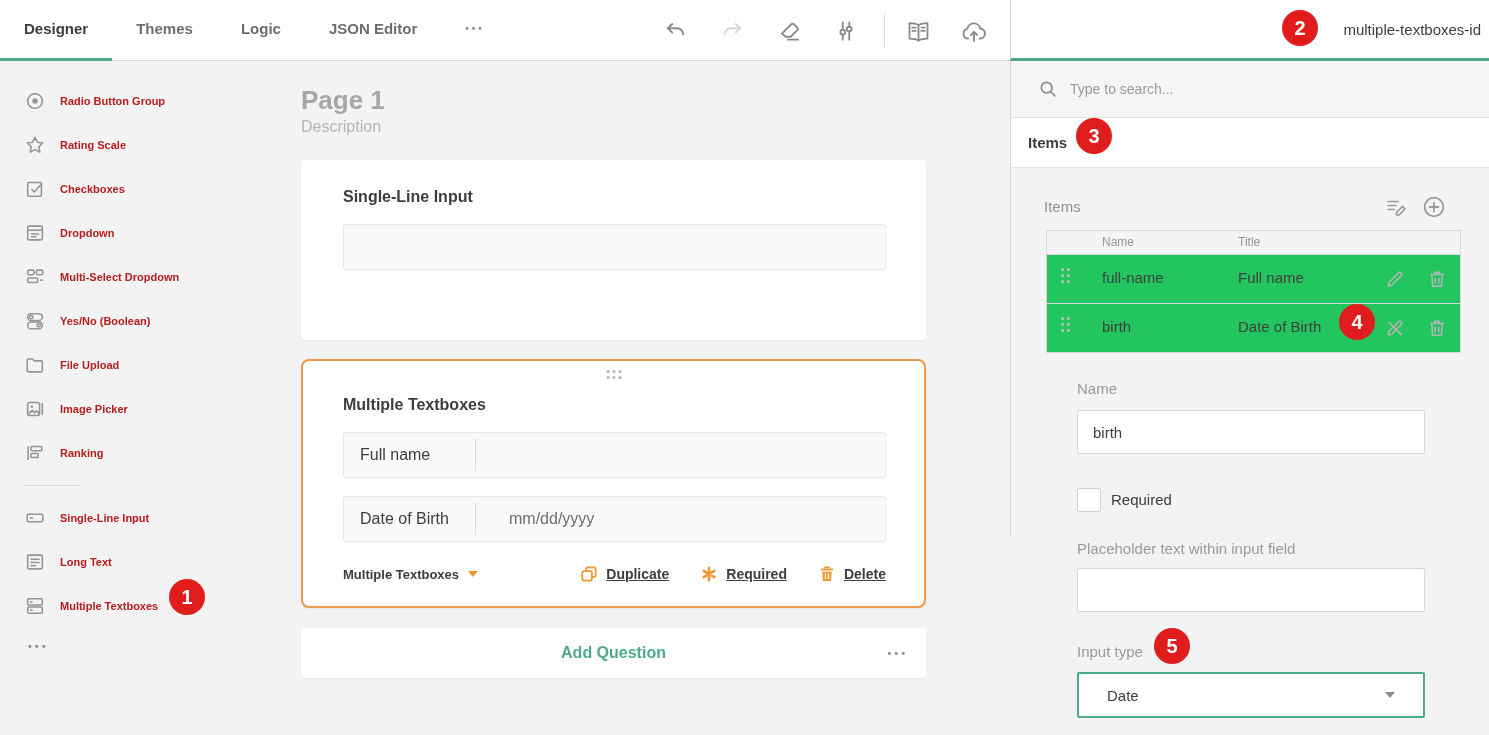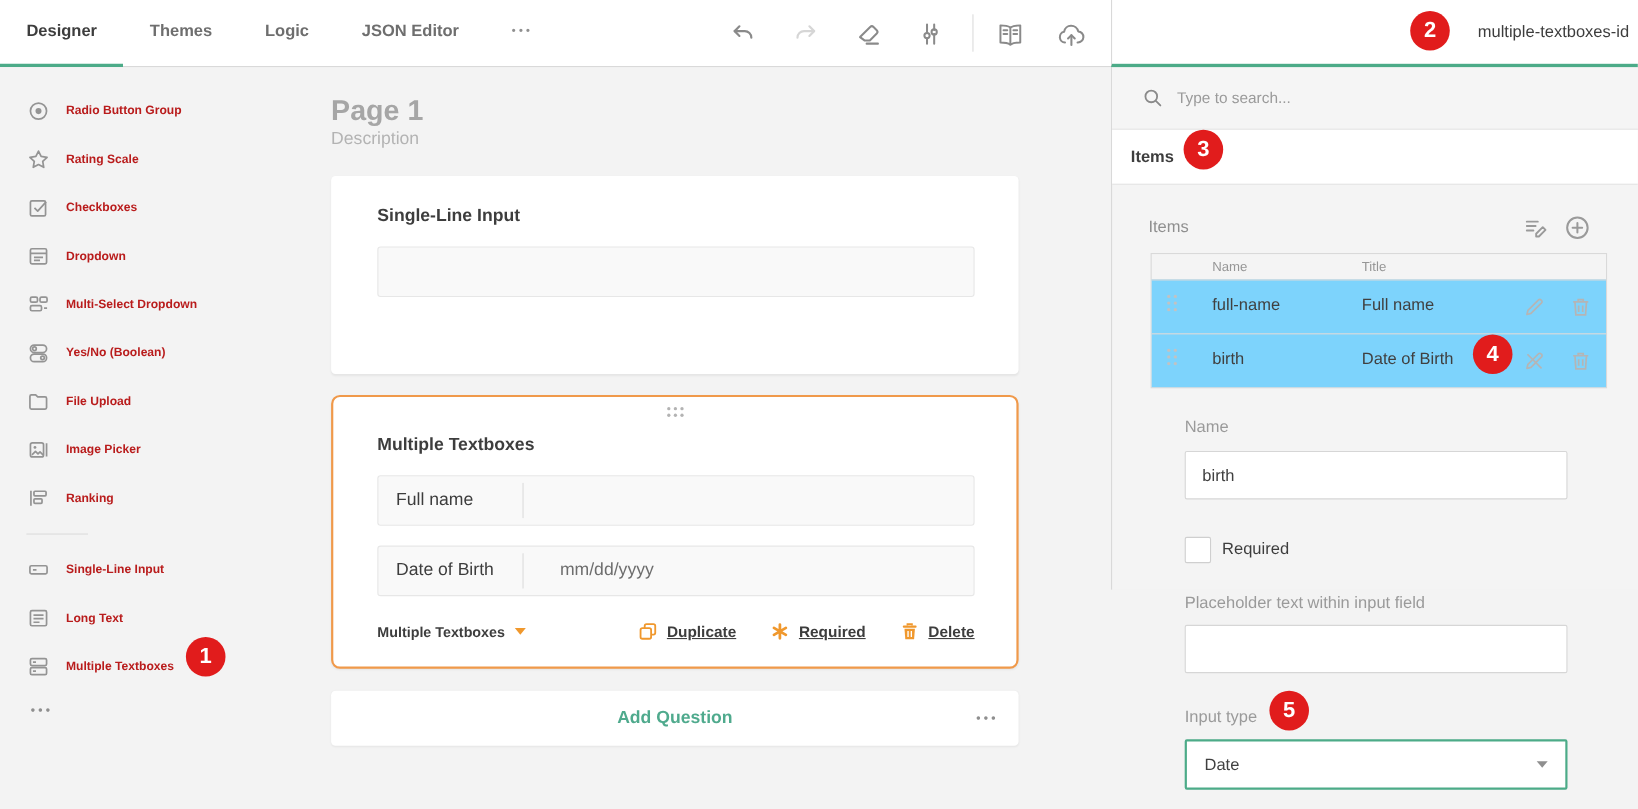--- a/index.html
+++ b/index.html
@@ -57,35 +57,35 @@
   .search-row input::placeholder { color:#9a9a9a; }
   .accordion { height:50px; background:#fff; border-bottom:1px solid #e2e2e2; display:flex; align-items:center; padding-left:17px; font-size:15px; font-weight:700; color:#3d3d3d; cursor:pointer; }
   .props-content { position:relative; height:567px; }
   .sec-label { position:absolute; left:33px; top:30px; font-size:15px; color:#8f8f8f; }
   .sec-icon { position:absolute; background:none; border:none; cursor:pointer; width:26px; height:26px; display:flex; align-items:center; justify-content:center; }
   .ico-batch { left:372px; top:26px; }
   .ico-plus { left:410px; top:26px; }
   .items-table { position:absolute; left:35px; top:62px; width:415px; border:1px solid #d9d9d9; }
   .it-header { position:relative; height:23px; }
   .it-header span { position:absolute; top:4px; font-size:12px; color:#969696; }
-  .it-row { position:relative; height:49px; background:#7dd3fc; border-top:1px solid #d9d9d9; }
+  .it-row { position:relative; height:49px; background:#22c55e; border-top:1px solid #d9d9d9; }
   .col-name { left:55px; } .col-title { left:191px; }
   .it-row .cell { position:absolute; top:14px; font-size:15px; color:#404040; }
   .row-drag { position:absolute; left:14px; top:13px; display:grid; grid-template-columns:repeat(2,3px); grid-template-rows:repeat(3,3px); gap:3px; cursor:grab; }
   .row-drag i { width:3px; height:3px; border-radius:50%; background:#c2c2c2; }
   .row-btn { position:absolute; top:11px; width:26px; height:26px; background:none; border:none; cursor:pointer; display:flex; align-items:center; justify-content:center; }
   .btn-edit { left:335px; } .btn-del { left:377px; }
   .fld-label { position:absolute; left:66px; font-size:15px; color:#9a9a9a; }
   .fld-input { position:absolute; left:66px; width:348px; height:44px; background:#fff; border:1px solid #d6d6d6; border-radius:2px; font-size:15px; color:#404040; padding:0 15px; font-family:inherit; outline:none; }
   .lbl-name { top:212px; } .inp-name { top:242px; }
   .checkbox { position:absolute; left:66px; top:320px; width:24px; height:24px; background:#fff; border:1px solid #cfcfcf; border-radius:2px; cursor:pointer; }
   .lbl-req { position:absolute; left:100px; top:323px; font-size:15px; color:#3d3d3d; }
   .lbl-ph { top:372px; } .inp-ph { top:400px; }
   .lbl-it { top:475px; }
-  .dd { position:absolute; left:66px; top:504px; width:348px; height:46px; background:#fff; border:2px solid #4cab88; border-radius:2px; display:flex; align-items:center; padding:0 16px; cursor:pointer; }
+  .dd { position:absolute; left:66px; top:504px; width:348px; height:46px; background:#fff; border:2px solid #4cab88; border-radius:2px; display:flex; align-items:center; padding:0 28px; cursor:pointer; }
   .dd .val { font-size:15px; color:#404040; }
   .caret-g { margin-left:auto; width:0; height:0; border-left:5px solid transparent; border-right:5px solid transparent; border-top:6px solid #8f8f8f; }
 
   
   .badge { position:absolute; width:36px; height:36px; border-radius:50%; background:#e11c1c; color:#fff; font-size:20px; font-weight:700; display:flex; align-items:center; justify-content:center; z-index:40; }
   .b1 { left:169px; top:579px; } .b2 { left:1282px; top:10px; } .b3 { left:1076px; top:118px; }
   .b4 { left:1339px; top:304px; } .b5 { left:1154px; top:628px; }
 
   svg.ic { display:block; }
 </style>

